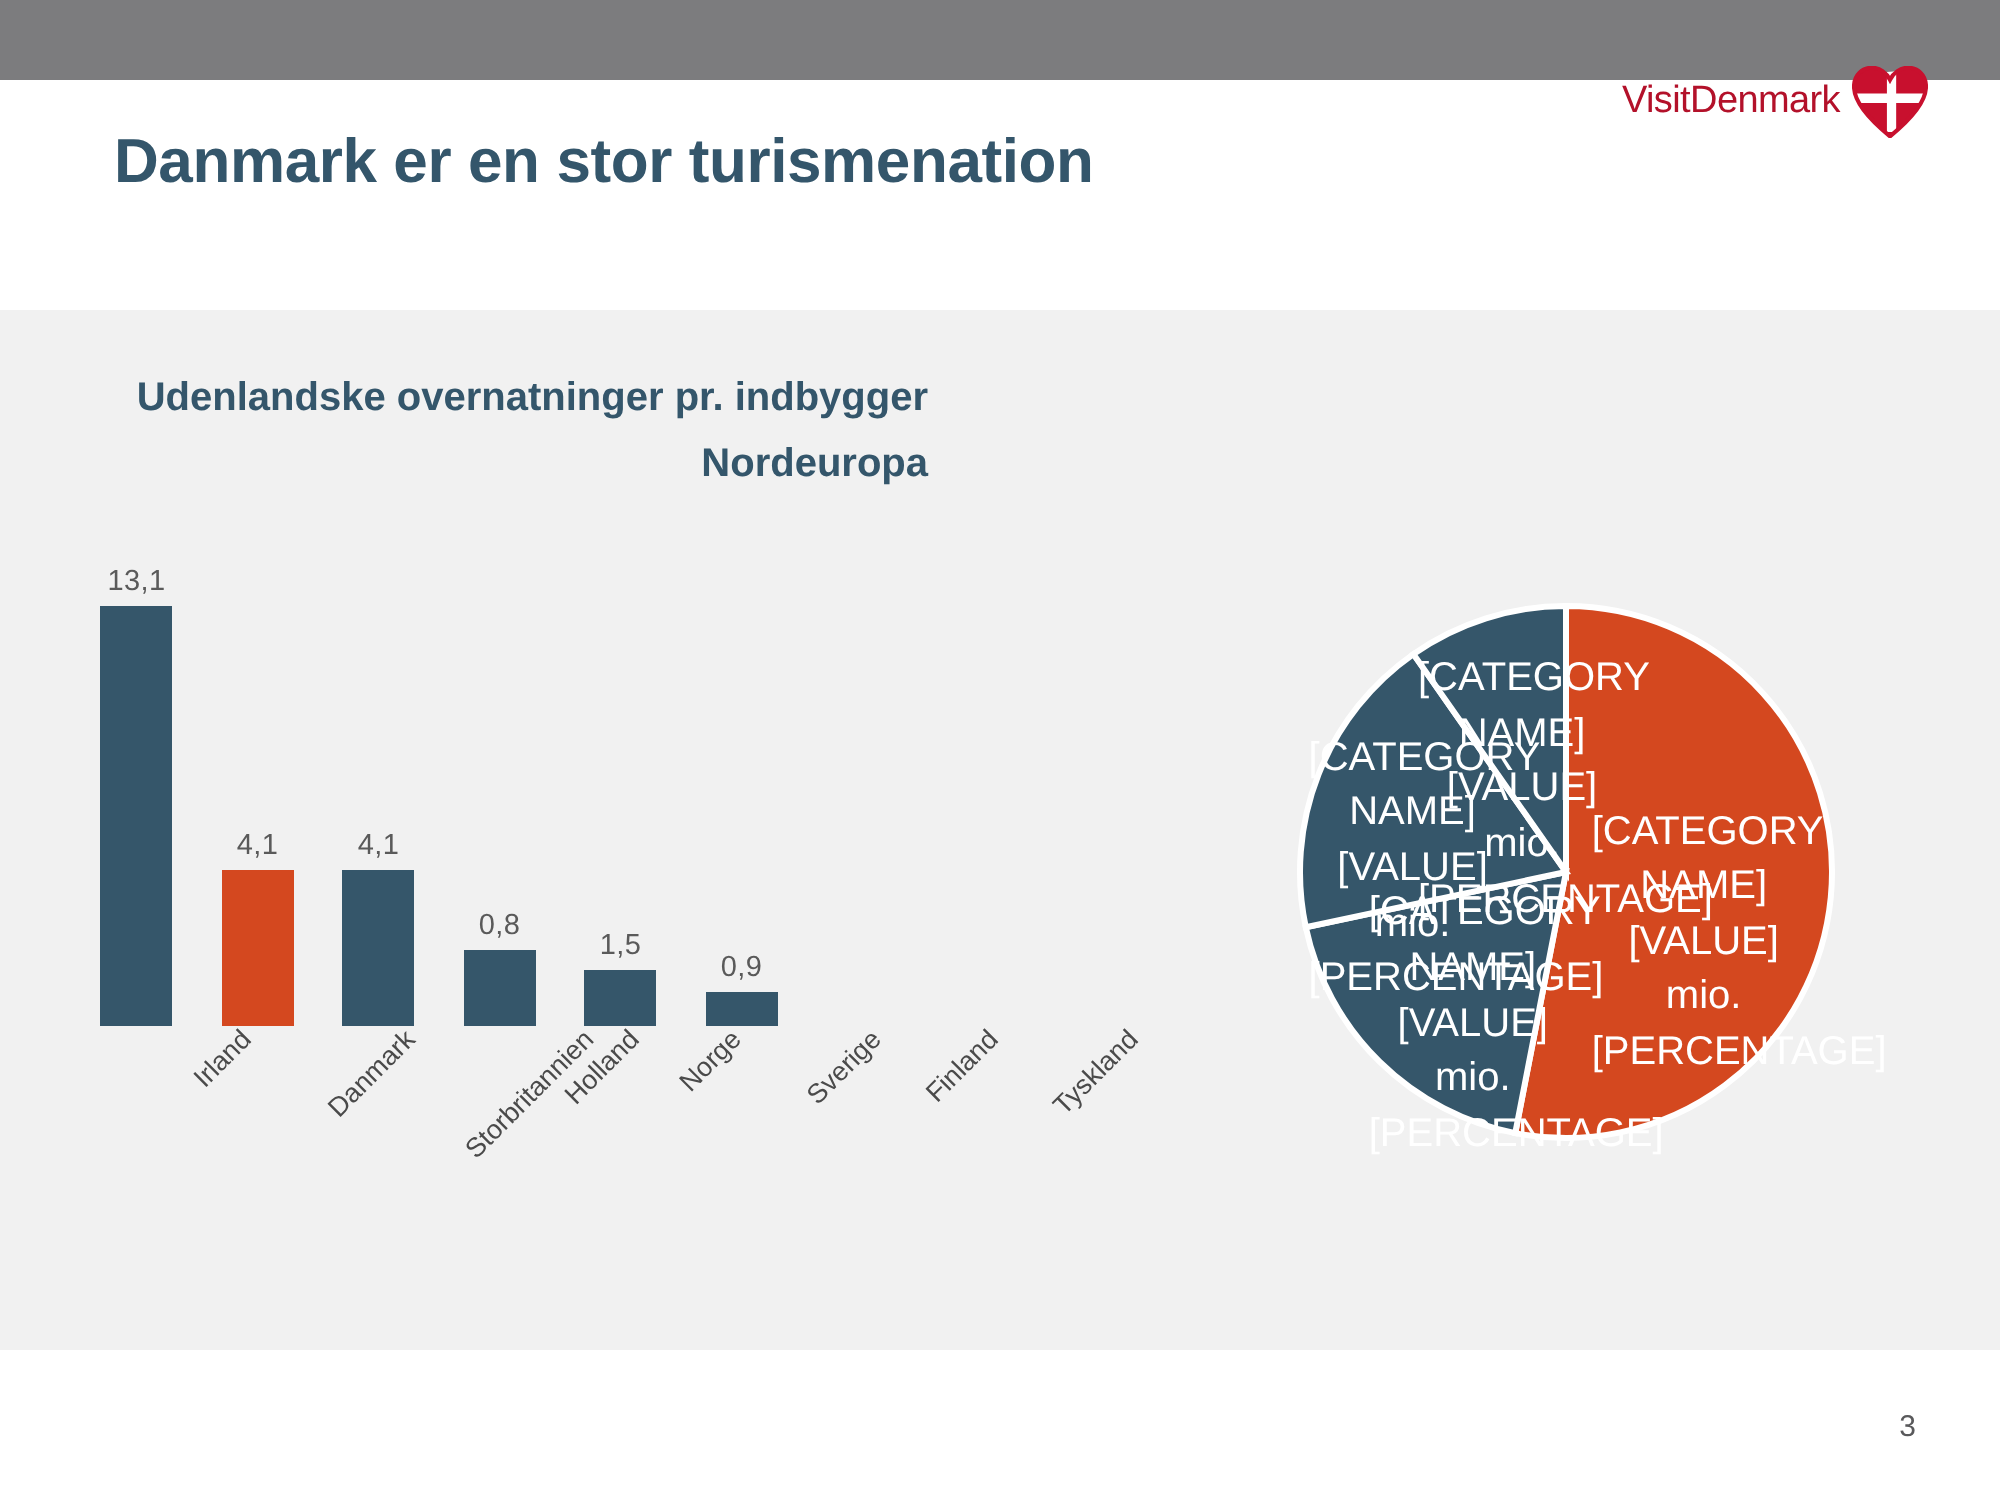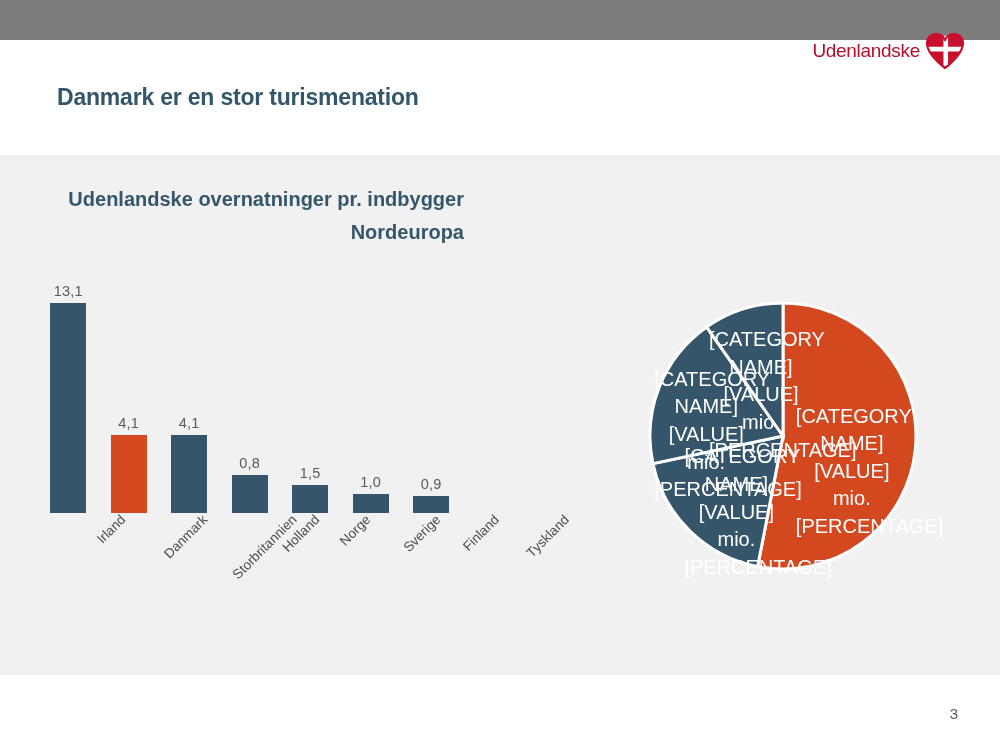--- a/index.html
+++ b/index.html
@@ -38,22 +38,22 @@
     font-weight: 400;
     color: #b3112a;
     letter-spacing: -0.3px;
     white-space: nowrap;
   }
   .logo-heart { width: 38px; height: 36px; display: block; }
 
   
   .slide-title {
     position: absolute;
-    left: 57px; top: 84px;
-    font-size: 23px;
+    left: 57px; top: 63px;
+    font-size: 31px;
     font-weight: bold;
     color: #34566b;
     letter-spacing: -0.2px;
     white-space: nowrap;
   }
 
   
   .content-band {
     position: absolute;
     left: 0; top: 155px;
@@ -157,21 +157,21 @@
     font-size: 15px;
     color: #59595b;
   }
 </style>
 </head>
 <body>
 
 <div class="topbar"></div>
 
 <div class="logo">
-  <span class="logo-text">Udenlandske</span>
+  <span class="logo-text">VisitDenmark</span>
   <svg class="logo-heart" viewBox="0 0 44 42">
     <path d="M22 41 C 6 28, 1 19, 1 12 C 1 5, 6 1, 11.5 1 C 16 1, 20 4, 22 8 C 24 4, 28 1, 32.5 1 C 38 1, 43 5, 43 12 C 43 19, 38 28, 22 41 Z" fill="#c8102e"></path>
     <path d="M19.3 2 L19.3 41 L25.3 41 L25.3 2 Z" fill="#ffffff" opacity="0.0"></path>
     <path d="M20.2 3.5 C20.2 3.5 20.2 16 20.2 16 L2.2 16 L2.2 21.6 L20.2 21.6 L20.2 38.5 L25.6 38.5 L25.6 21.6 L42.2 21.6 L42.2 16 L25.6 16 L25.6 3.0 Z" fill="#ffffff"></path>
     <path d="M22 41 C 6 28, 1 19, 1 12 C 1 5, 6 1, 11.5 1 C 16 1, 20 4, 22 8 C 24 4, 28 1, 32.5 1 C 38 1, 43 5, 43 12 C 43 19, 38 28, 22 41 Z" fill="none" stroke="#c8102e" stroke-width="2.4"></path>
   </svg>
 </div>
 
 <div class="slide-title">Danmark er en stor turismenation</div>
 
@@ -197,24 +197,20 @@
             <div class="bar-value">4,1</div>
             <div class="bar-rect" style="height: 77.6183px; background: rgb(53, 86, 106);"></div>
           </div>
           <div class="bar-slot">
             <div class="bar-value">0,8</div>
             <div class="bar-rect" style="height: 37.8626px; background: rgb(53, 86, 106);"></div>
           </div>
           <div class="bar-slot">
             <div class="bar-value">1,5</div>
             <div class="bar-rect" style="height: 28.3969px; background: rgb(53, 86, 106);"></div>
-          </div>
-          <div class="bar-slot">
-            <div class="bar-value">1,0</div>
-            <div class="bar-rect" style="height: 18.9313px; background: rgb(53, 86, 106);"></div>
           </div>
           <div class="bar-slot">
             <div class="bar-value">0,9</div>
             <div class="bar-rect" style="height: 17.0382px; background: rgb(53, 86, 106);"></div>
           </div>
         </div>
       <div class="cat-labels" id="catLabels">
           <div class="cat-label" style="left: 46px; top: 4px;">Irland</div>
           <div class="cat-label" style="left: 106.5px; top: 4px;">Danmark</div>
           <div class="cat-label" style="left: 167px; top: 4px;">Storbritannien</div>

